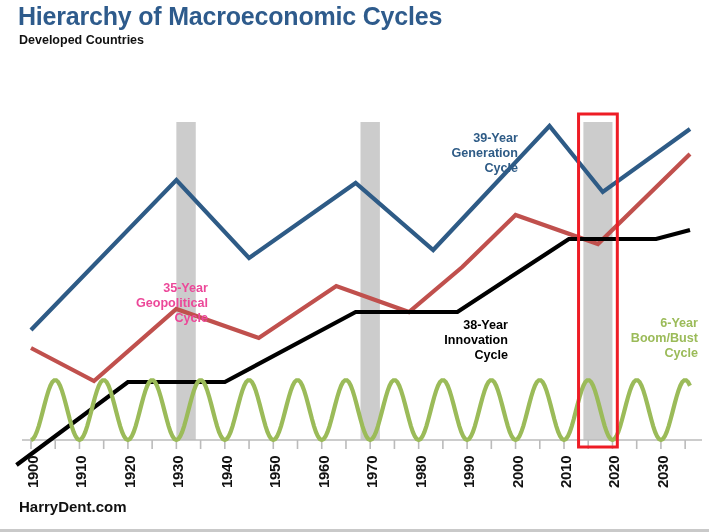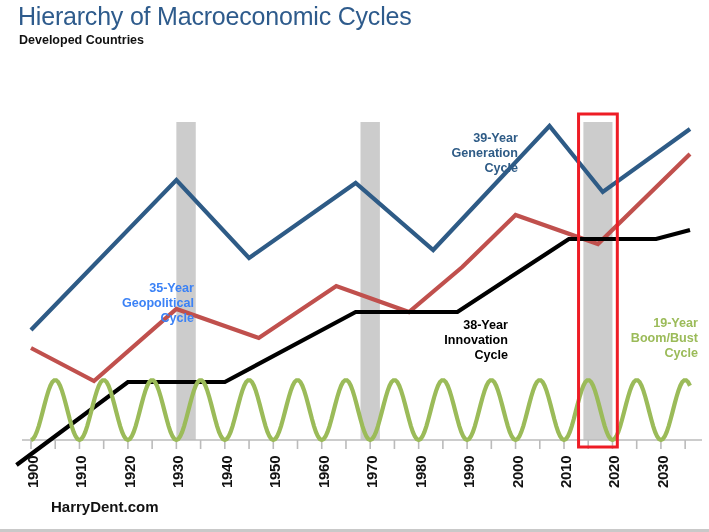--- a/index.html
+++ b/index.html
@@ -18,21 +18,21 @@
     position: relative;
     width: 709px;
     height: 532px;
     background: #ffffff;
   }
   #title {
     position: absolute;
     left: 18px;
     top: 2px;
     font-size: 25px;
-    font-weight: normal;
+    font-weight: bold;
     color: #2e5b8c;
     letter-spacing: -0.2px;
     white-space: nowrap;
   }
   #subtitle {
     position: absolute;
     left: 19px;
     top: 33px;
     font-size: 12.5px;
     font-weight: bold;
@@ -40,21 +40,20 @@
     white-space: nowrap;
   }
   #credit {
     position: absolute;
     left: 19px;
     top: 498px;
     font-size: 15px;
     font-weight: bold;
     color: #111111;
     white-space: nowrap;
-    margin-left: 32px;
   }
   #chart-svg {
     position: absolute;
     left: 0;
     top: 0;
   }
   .annot {
     position: absolute;
     font-size: 12.6px;
     font-weight: bold;
@@ -131,30 +130,30 @@
         <path d="M31.00 348 L93.99 381 L176.37 309 L258.74 338 L336.27 286 L408.96 312 L462.26 267 L515.56 215 L597.93 244 L690.00 154" fill="none" stroke="#c0504d" stroke-width="4.2" stroke-linejoin="miter" stroke-linecap="butt"></path>
         <path d="M16.46 465 L127.91 382 L224.82 382 L355.65 312 L457.41 312 L568.86 239 L656.08 239 L690.00 230" fill="none" stroke="#000000" stroke-width="4.2" stroke-linejoin="miter" stroke-linecap="butt"></path>
         <path d="M31.00 440.00 L32.94 439.06 L34.88 436.29 L36.81 431.87 L38.75 426.07 L40.69 419.27 L42.63 411.88 L44.57 404.38 L46.51 397.23 L48.44 390.88 L50.38 385.73 L52.32 382.11 L54.26 380.24 L56.20 380.24 L58.14 382.11 L60.07 385.73 L62.01 390.88 L63.95 397.23 L65.89 404.38 L67.83 411.88 L69.76 419.27 L71.70 426.07 L73.64 431.87 L75.58 436.29 L77.52 439.06 L79.46 440.00 L81.39 439.06 L83.33 436.29 L85.27 431.87 L87.21 426.07 L89.15 419.27 L91.09 411.88 L93.02 404.38 L94.96 397.23 L96.90 390.88 L98.84 385.73 L100.78 382.11 L102.71 380.24 L104.65 380.24 L106.59 382.11 L108.53 385.73 L110.47 390.88 L112.41 397.23 L114.34 404.38 L116.28 411.88 L118.22 419.27 L120.16 426.07 L122.10 431.87 L124.04 436.29 L125.97 439.06 L127.91 440.00 L129.85 439.06 L131.79 436.29 L133.73 431.87 L135.66 426.07 L137.60 419.27 L139.54 411.88 L141.48 404.38 L143.42 397.23 L145.36 390.88 L147.29 385.73 L149.23 382.11 L151.17 380.24 L153.11 380.24 L155.05 382.11 L156.99 385.73 L158.92 390.88 L160.86 397.23 L162.80 404.38 L164.74 411.88 L166.68 419.27 L168.61 426.07 L170.55 431.87 L172.49 436.29 L174.43 439.06 L176.37 440.00 L178.31 439.06 L180.24 436.29 L182.18 431.87 L184.12 426.07 L186.06 419.27 L188.00 411.88 L189.94 404.38 L191.87 397.23 L193.81 390.88 L195.75 385.73 L197.69 382.11 L199.63 380.24 L201.56 380.24 L203.50 382.11 L205.44 385.73 L207.38 390.88 L209.32 397.23 L211.26 404.38 L213.19 411.88 L215.13 419.27 L217.07 426.07 L219.01 431.87 L220.95 436.29 L222.89 439.06 L224.82 440.00 L226.76 439.06 L228.70 436.29 L230.64 431.87 L232.58 426.07 L234.51 419.27 L236.45 411.88 L238.39 404.38 L240.33 397.23 L242.27 390.88 L244.21 385.73 L246.14 382.11 L248.08 380.24 L250.02 380.24 L251.96 382.11 L253.90 385.73 L255.84 390.88 L257.77 397.23 L259.71 404.38 L261.65 411.88 L263.59 419.27 L265.53 426.07 L267.46 431.87 L269.40 436.29 L271.34 439.06 L273.28 440.00 L275.22 439.06 L277.16 436.29 L279.09 431.87 L281.03 426.07 L282.97 419.27 L284.91 411.88 L286.85 404.38 L288.79 397.23 L290.72 390.88 L292.66 385.73 L294.60 382.11 L296.54 380.24 L298.48 380.24 L300.41 382.11 L302.35 385.73 L304.29 390.88 L306.23 397.23 L308.17 404.38 L310.11 411.88 L312.04 419.27 L313.98 426.07 L315.92 431.87 L317.86 436.29 L319.80 439.06 L321.74 440.00 L323.67 439.06 L325.61 436.29 L327.55 431.87 L329.49 426.07 L331.43 419.27 L333.36 411.88 L335.30 404.38 L337.24 397.23 L339.18 390.88 L341.12 385.73 L343.06 382.11 L344.99 380.24 L346.93 380.24 L348.87 382.11 L350.81 385.73 L352.75 390.88 L354.69 397.23 L356.62 404.38 L358.56 411.88 L360.50 419.27 L362.44 426.07 L364.38 431.87 L366.31 436.29 L368.25 439.06 L370.19 440.00 L372.13 439.06 L374.07 436.29 L376.01 431.87 L377.94 426.07 L379.88 419.27 L381.82 411.88 L383.76 404.38 L385.70 397.23 L387.64 390.88 L389.57 385.73 L391.51 382.11 L393.45 380.24 L395.39 380.24 L397.33 382.11 L399.26 385.73 L401.20 390.88 L403.14 397.23 L405.08 404.38 L407.02 411.88 L408.96 419.27 L410.89 426.07 L412.83 431.87 L414.77 436.29 L416.71 439.06 L418.65 440.00 L420.59 439.06 L422.52 436.29 L424.46 431.87 L426.40 426.07 L428.34 419.27 L430.28 411.88 L432.21 404.38 L434.15 397.23 L436.09 390.88 L438.03 385.73 L439.97 382.11 L441.91 380.24 L443.84 380.24 L445.78 382.11 L447.72 385.73 L449.66 390.88 L451.60 397.23 L453.54 404.38 L455.47 411.88 L457.41 419.27 L459.35 426.07 L461.29 431.87 L463.23 436.29 L465.16 439.06 L467.10 440.00 L469.04 439.06 L470.98 436.29 L472.92 431.87 L474.86 426.07 L476.79 419.27 L478.73 411.88 L480.67 404.38 L482.61 397.23 L484.55 390.88 L486.49 385.73 L488.42 382.11 L490.36 380.24 L492.30 380.24 L494.24 382.11 L496.18 385.73 L498.11 390.88 L500.05 397.23 L501.99 404.38 L503.93 411.88 L505.87 419.27 L507.81 426.07 L509.74 431.87 L511.68 436.29 L513.62 439.06 L515.56 440.00 L517.50 439.06 L519.44 436.29 L521.37 431.87 L523.31 426.07 L525.25 419.27 L527.19 411.88 L529.13 404.38 L531.06 397.23 L533.00 390.88 L534.94 385.73 L536.88 382.11 L538.82 380.24 L540.76 380.24 L542.69 382.11 L544.63 385.73 L546.57 390.88 L548.51 397.23 L550.45 404.38 L552.39 411.88 L554.32 419.27 L556.26 426.07 L558.20 431.87 L560.14 436.29 L562.08 439.06 L564.01 440.00 L565.95 439.06 L567.89 436.29 L569.83 431.87 L571.77 426.07 L573.71 419.27 L575.64 411.88 L577.58 404.38 L579.52 397.23 L581.46 390.88 L583.40 385.73 L585.34 382.11 L587.27 380.24 L589.21 380.24 L591.15 382.11 L593.09 385.73 L595.03 390.88 L596.96 397.23 L598.90 404.38 L600.84 411.88 L602.78 419.27 L604.72 426.07 L606.66 431.87 L608.59 436.29 L610.53 439.06 L612.47 440.00 L614.41 439.06 L616.35 436.29 L618.29 431.87 L620.22 426.07 L622.16 419.27 L624.10 411.88 L626.04 404.38 L627.98 397.23 L629.91 390.88 L631.85 385.73 L633.79 382.11 L635.73 380.24 L637.67 380.24 L639.61 382.11 L641.54 385.73 L643.48 390.88 L645.42 397.23 L647.36 404.38 L649.30 411.88 L651.24 419.27 L653.17 426.07 L655.11 431.87 L657.05 436.29 L658.99 439.06 L660.93 440.00 L662.86 439.06 L664.80 436.29 L666.74 431.87 L668.68 426.07 L670.62 419.27 L672.56 411.88 L674.49 404.38 L676.43 397.23 L678.37 390.88 L680.31 385.73 L682.25 382.11 L684.19 380.24 L686.12 380.24 L688.06 382.11 L690.00 385.73" fill="none" stroke="#9bbb59" stroke-width="4.2" stroke-linejoin="miter" stroke-linecap="butt"></path>
       </g>
     <g id="focus-group">
         <rect x="578.5514705882354" y="114" width="38.764705882352814" height="333" fill="none" stroke="#ee1c25" stroke-width="3"></rect>
       </g>
   </svg>
 
   <div id="annot-layer">
-      <div class="annot" style="left: 74px; top: 281px; width: 120px; color: #3b82f6;">35-Year
+      <div class="annot" style="left: 88px; top: 281px; width: 120px; color: #ec4899;">35-Year
 Geopolitical
 Cycle</div>
       <div class="annot" style="left: 408px; top: 131px; width: 110px; color: rgb(46, 91, 134);">39-Year
 Generation
 Cycle</div>
       <div class="annot" style="left: 398px; top: 318px; width: 110px; color: rgb(0, 0, 0);">38-Year
 Innovation
 Cycle</div>
-      <div class="annot" style="left: 592px; top: 316px; width: 106px; color: rgb(155, 187, 89);">19-Year
+      <div class="annot" style="left: 592px; top: 316px; width: 106px; color: rgb(155, 187, 89);">6-Year
 Boom/Bust
 Cycle</div>
     </div>
   <div id="ticklabel-layer">
       <div class="tick-label" style="left: 24px; top: 488px;">1900</div>
       <div class="tick-label" style="left: 72.4559px; top: 488px;">1910</div>
       <div class="tick-label" style="left: 120.912px; top: 488px;">1920</div>
       <div class="tick-label" style="left: 169.368px; top: 488px;">1930</div>
       <div class="tick-label" style="left: 217.824px; top: 488px;">1940</div>
       <div class="tick-label" style="left: 266.279px; top: 488px;">1950</div>

